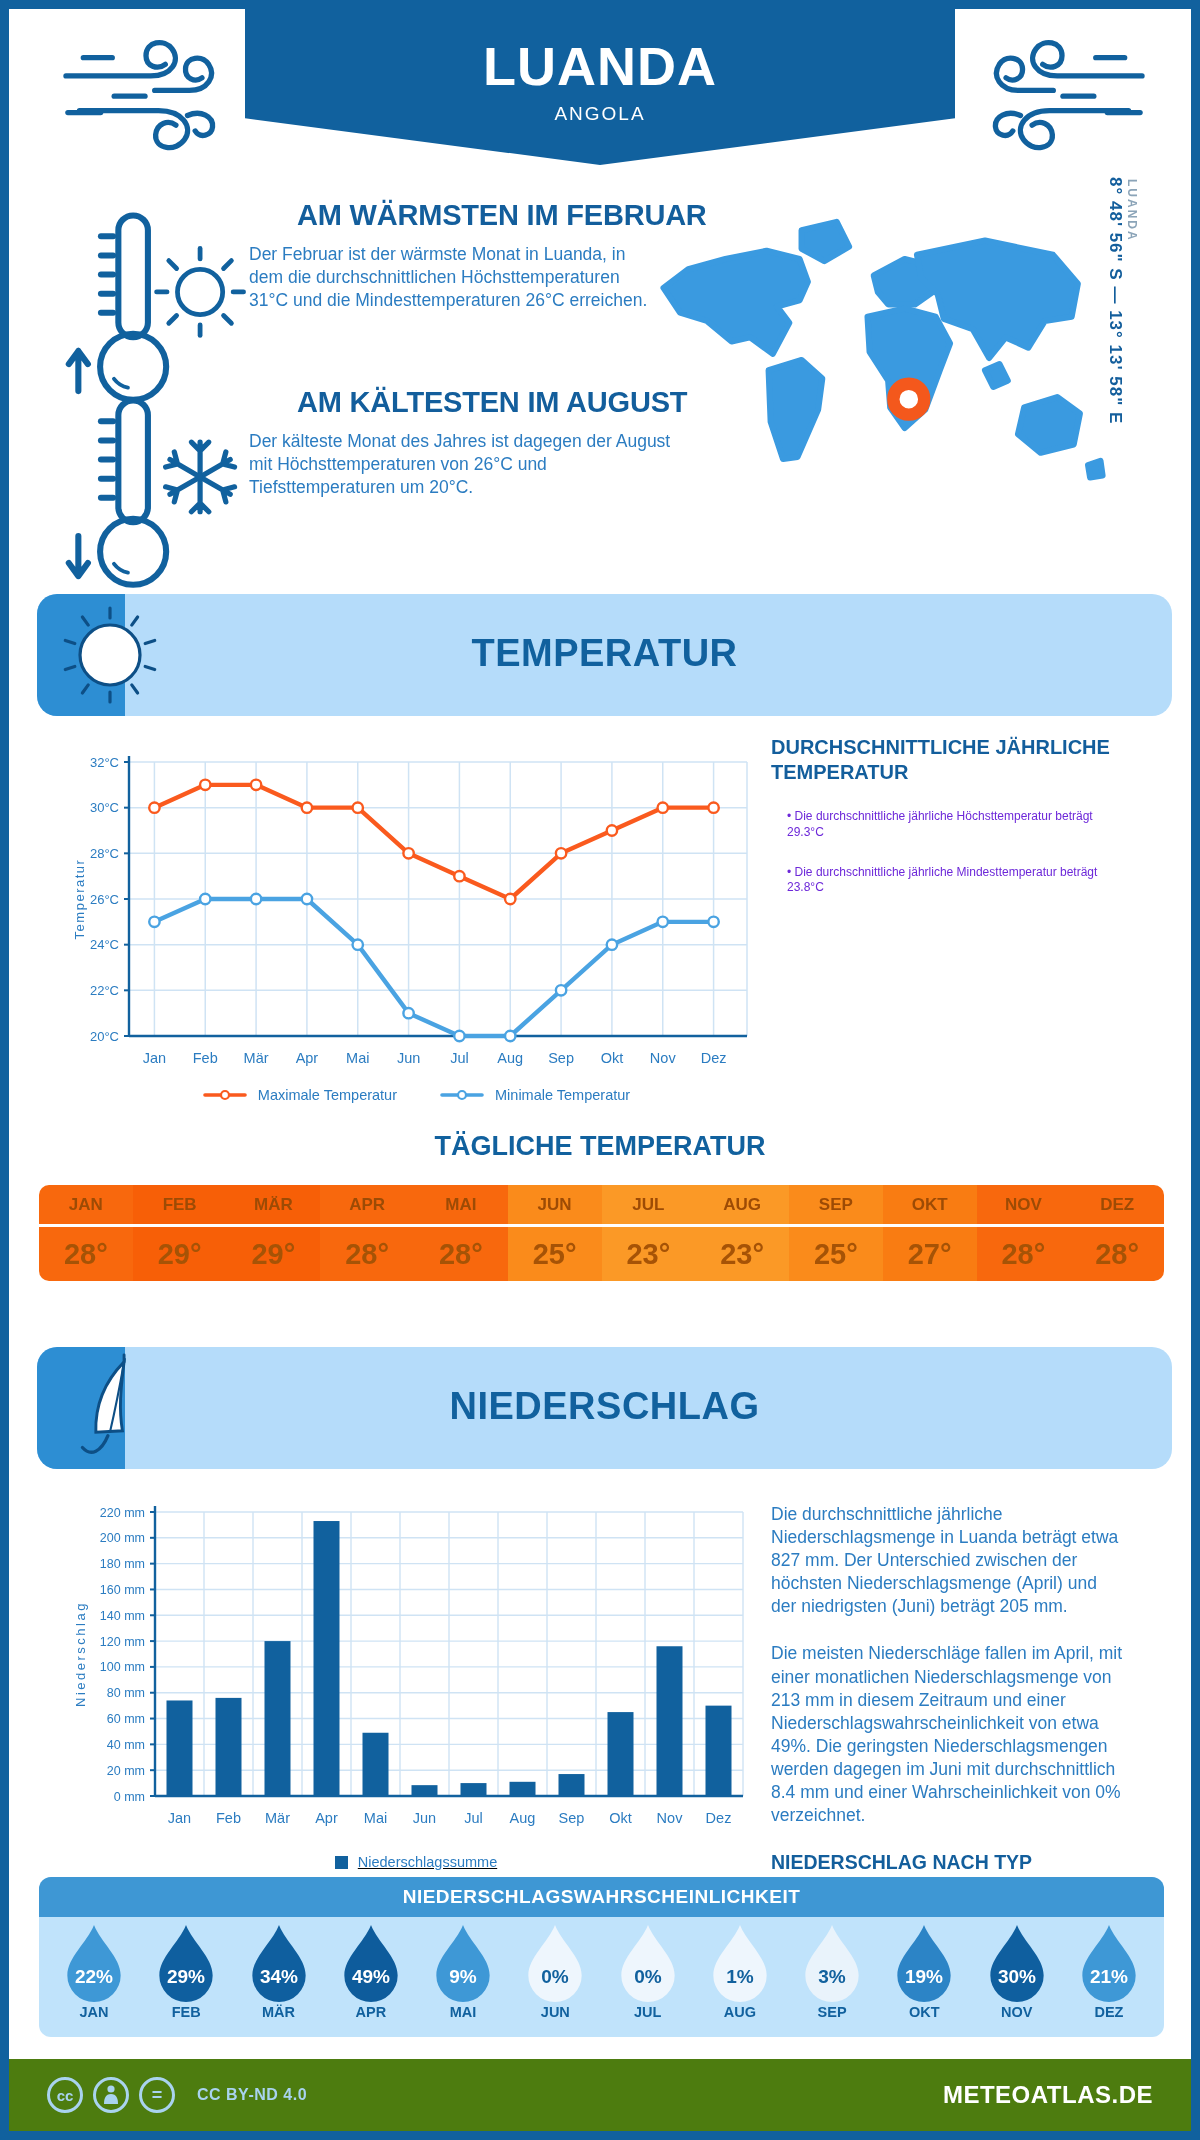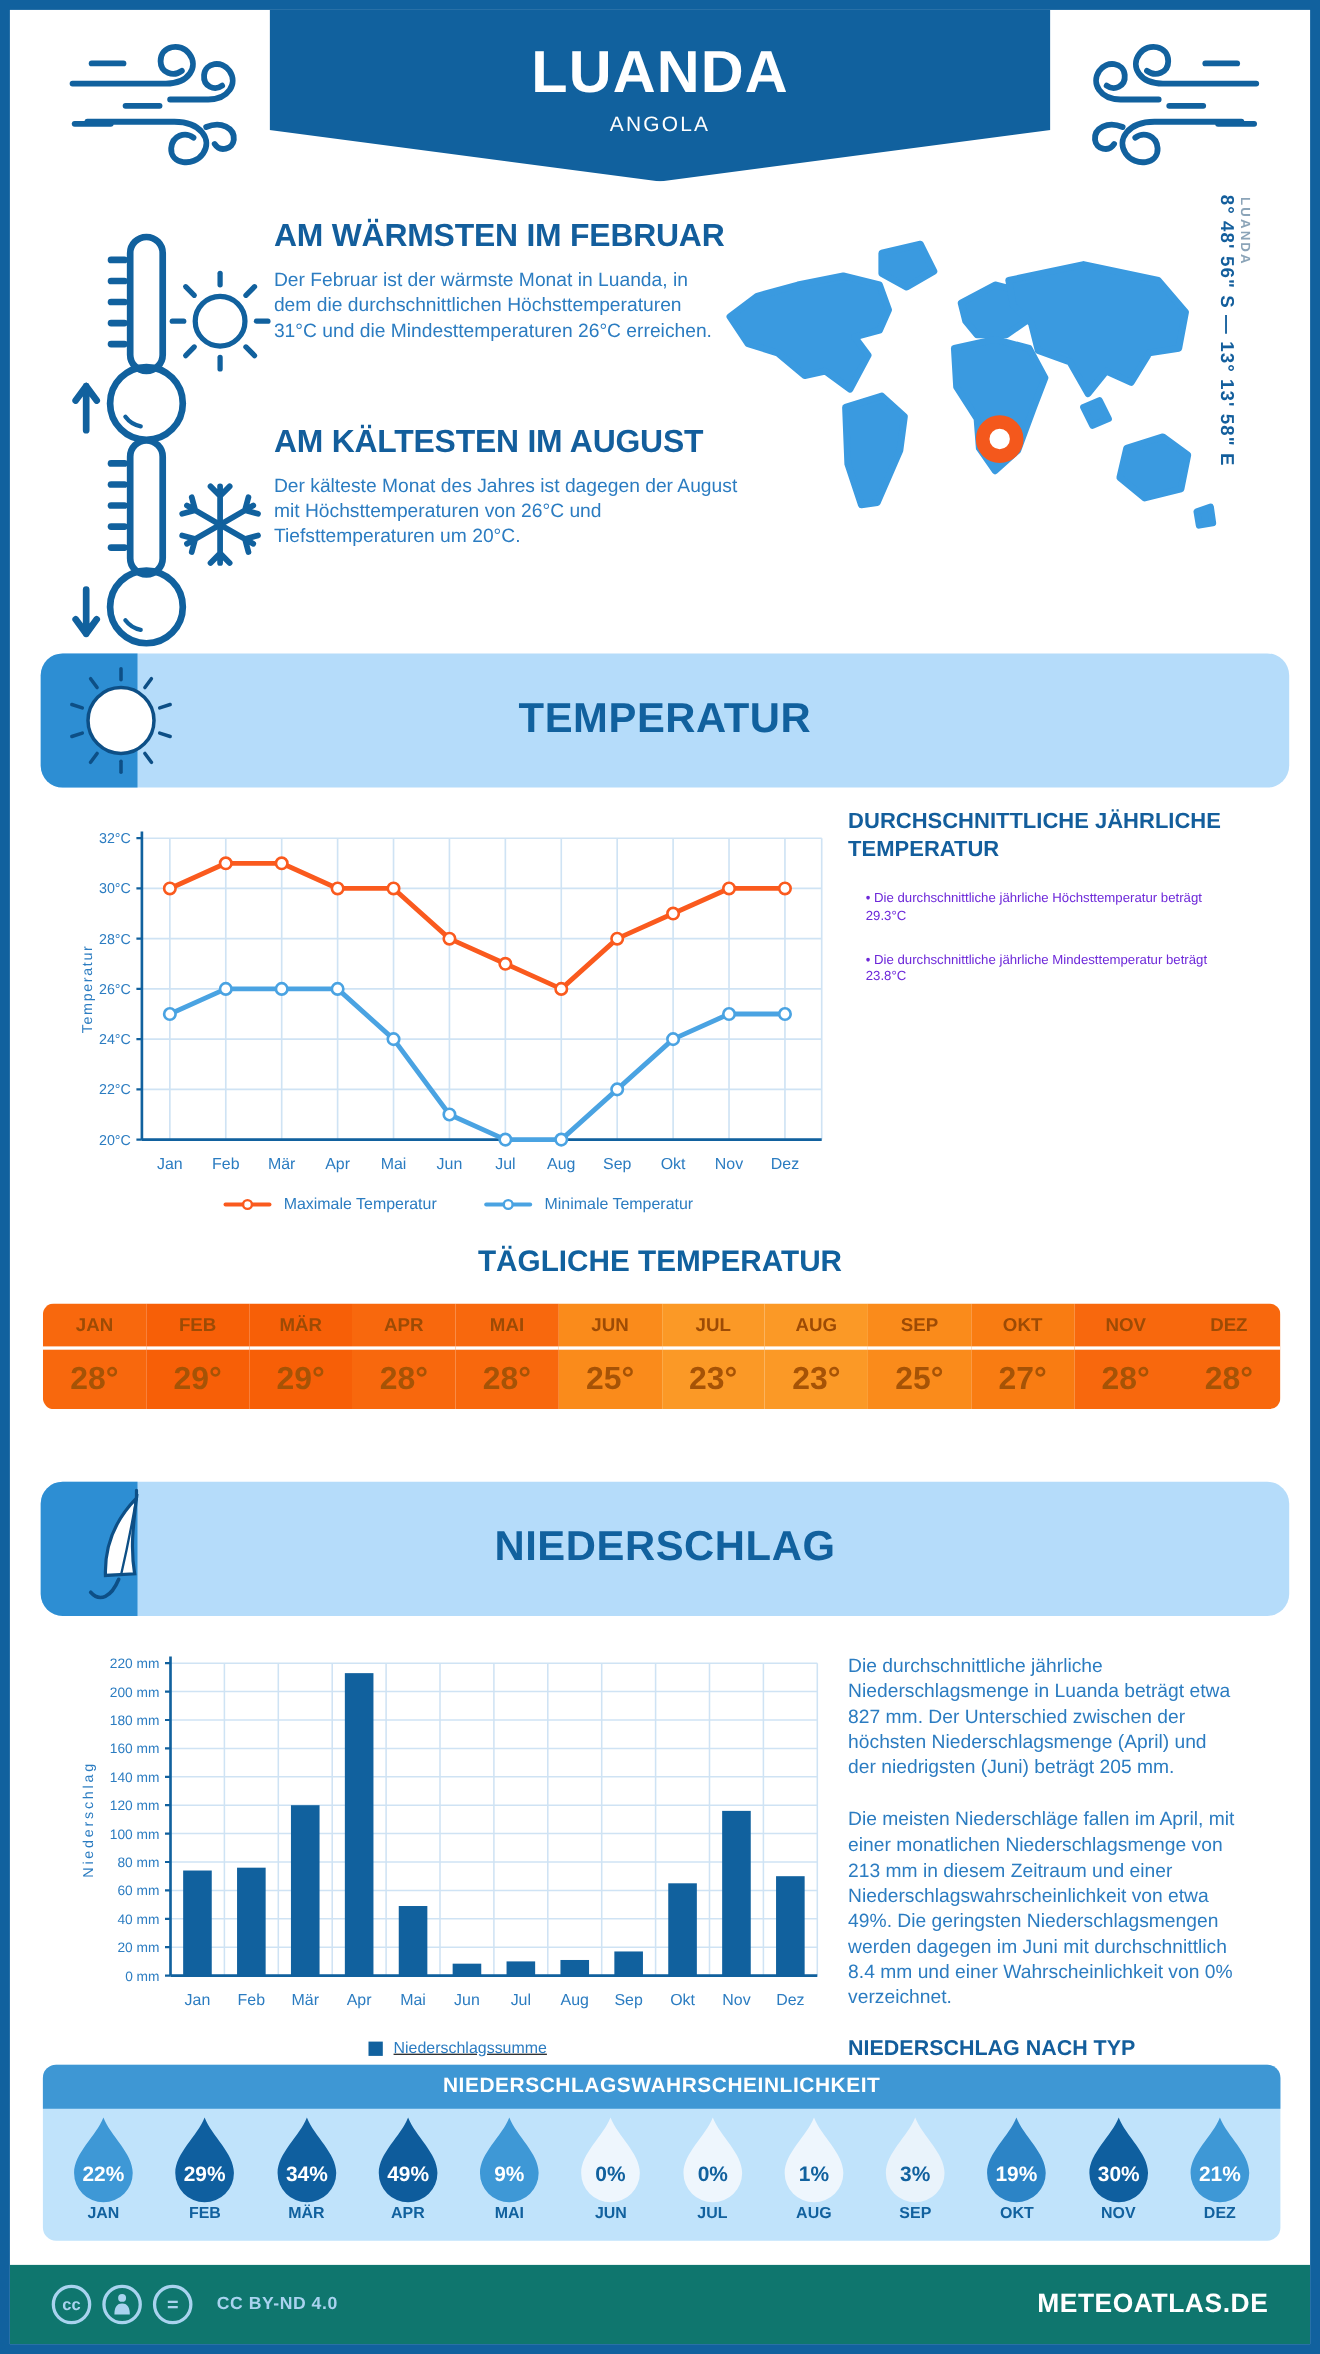--- a/index.html
+++ b/index.html
@@ -8,21 +8,21 @@
         font-family:"Liberation Sans","DejaVu Sans",sans-serif;}
   .abs{position:absolute;}
 
   
   #banner{left:236px;top:0;width:710px;height:156px;background:#11619e;
           clip-path:polygon(0 0,100% 0,100% 70%,50% 100%,0 70%);text-align:center;color:#fff;}
   #banner .t{margin-top:26px;font-size:54px;font-weight:800;letter-spacing:1px;}
   #banner .s{margin-top:6px;font-size:19px;letter-spacing:2px;}
 
   
-  .blk-title{font-size:29px;font-weight:800;color:#135e9c;letter-spacing:-0.2px;}
+  .blk-title{font-size:29px;font-weight:800;color:#135e9c;letter-spacing:-0.2px;margin-left:48px;}
   .blk-text{font-size:17.5px;line-height:1.32;color:#2b7cc1;}
   #warm-title{left:240px;top:190px;}
   #warm-text{left:240px;top:234px;width:400px;}
   #cold-title{left:240px;top:377px;}
   #cold-text{left:240px;top:421px;width:440px;}
 
   
   #geo{left:1096px;top:168px;height:420px;display:flex;align-items:flex-start;}
   .vert{writing-mode:vertical-rl;text-orientation:sideways;}
   #geo .coords{font-size:17px;font-weight:800;color:#135e9c;letter-spacing:1px;}
@@ -66,21 +66,21 @@
 
   
   #prob-panel{left:30px;top:1868px;width:1125px;height:160px;background:#c0e3fb;border-radius:12px;}
   #prob-header{height:40px;background:#3e97d4;border-radius:12px 12px 0 0;display:flex;align-items:center;justify-content:center;
                color:#fff;font-size:19px;font-weight:800;letter-spacing:0.5px;}
   #drop-row{display:flex;justify-content:space-between;padding:6px 12px 0 12px;}
   .drop-cell{width:86px;display:flex;flex-direction:column;align-items:center;}
   .drop-month{margin-top:1px;font-size:14.5px;font-weight:800;color:#11619e;}
 
   
-  #footer{left:0;right:0;bottom:0;height:72px;background:#0f766e;display:flex;align-items:center;
+  #footer{left:0;right:0;bottom:0;height:72px;background:#4d7c0f;display:flex;align-items:center;
           justify-content:space-between;padding:0 38px;box-sizing:border-box;}
   #footer .left{display:flex;align-items:center;gap:10px;}
   .cc-circle{width:36px;height:36px;border:3px solid #a9d3ef;border-radius:50%;display:flex;align-items:center;
              justify-content:center;color:#a9d3ef;font-weight:800;font-size:15px;box-sizing:border-box;}
   #license{margin-left:12px;color:#a9d3ef;font-weight:800;font-size:16px;letter-spacing:0.5px;}
   #site{color:#fff;font-weight:800;font-size:24px;letter-spacing:0.5px;}
 
   svg{display:block;}
 </style>
 </head>

